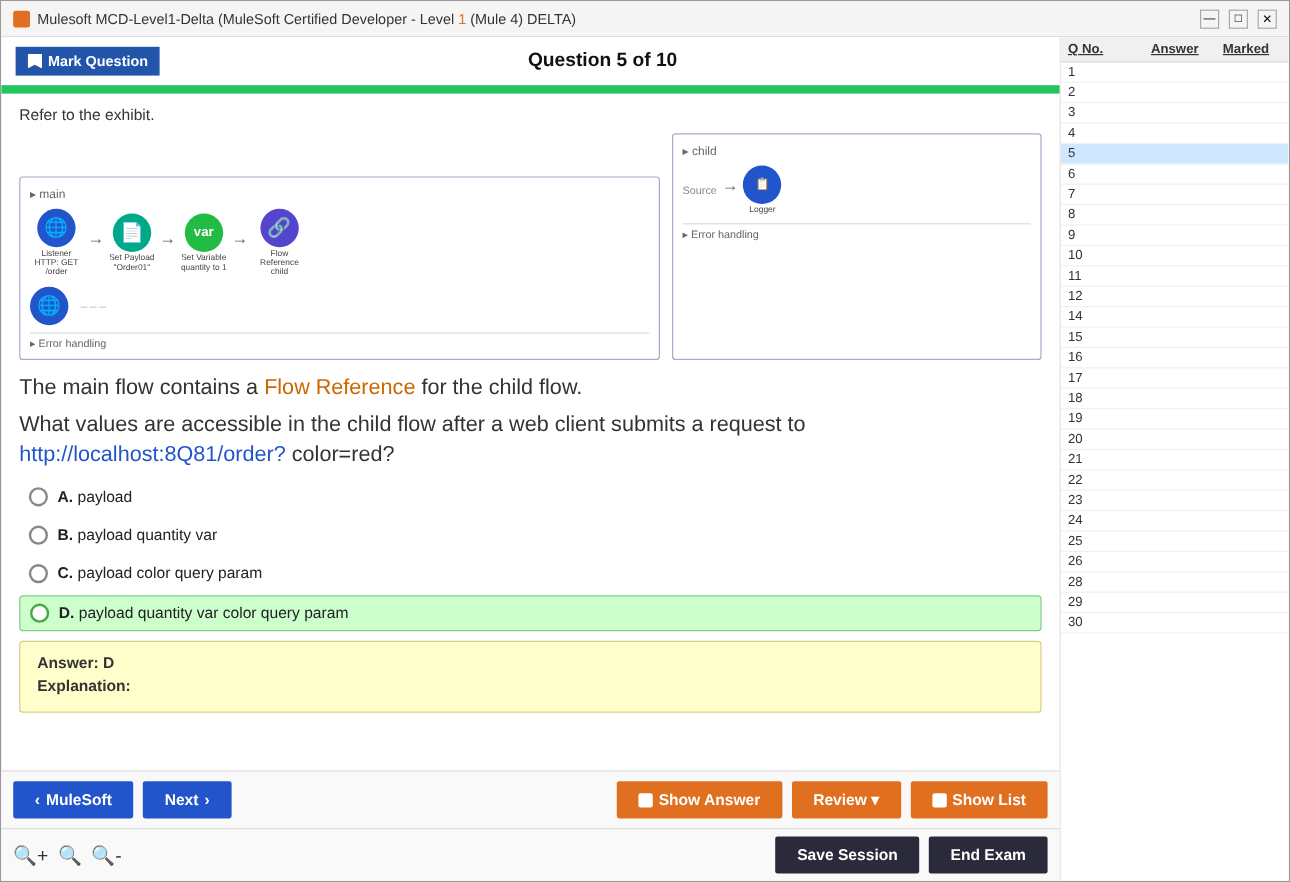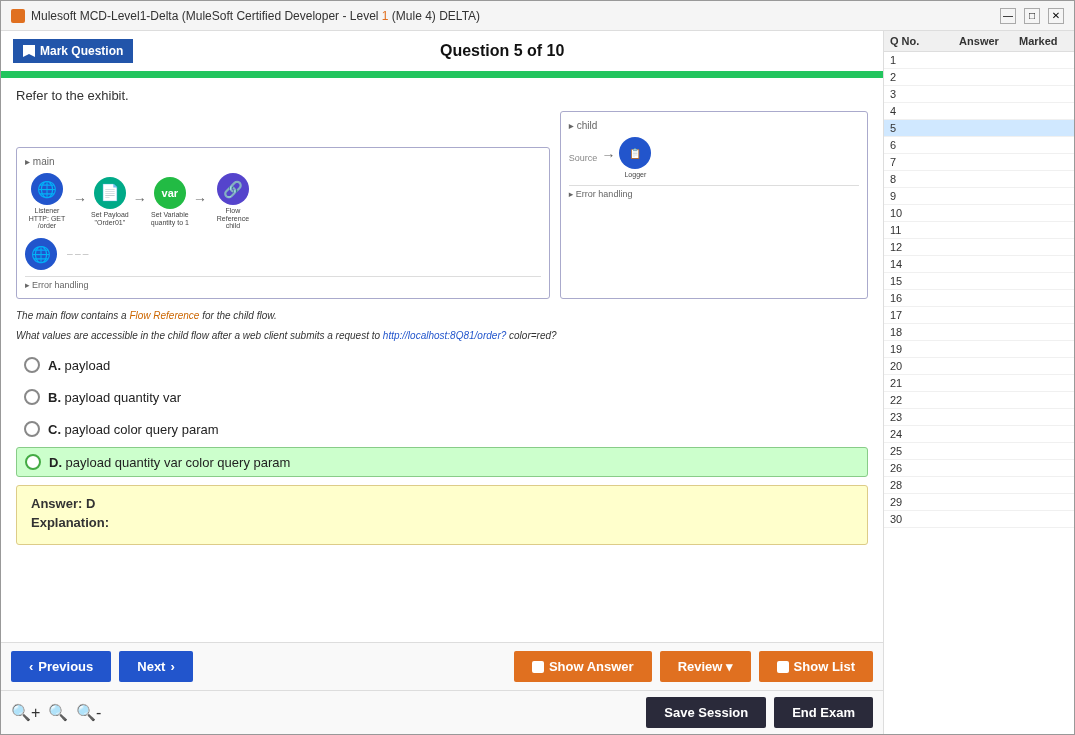--- a/index.html
+++ b/index.html
@@ -41,21 +41,21 @@
     .arrow { font-size: 14px; color: #666; margin-top: -10px; }
     .nc-blue { background: #2255cc; }
     .nc-teal { background: #00aa88; }
     .nc-green { background: #22bb44; }
     .nc-purple { background: #5544cc; }
     .error-handle { font-size: 9px; color: #666; margin-top: 6px; border-top: 1px solid #ddd; padding-top: 3px; }
     .sub-node-row { display: flex; align-items: center; gap: 6px; margin-top: 8px; }
     .source-label { font-size: 9px; color: #888; }
 
     
-    .q-text { font-size: 10px; color: #333; margin-bottom: 6px; line-height: 1.4; font-style: italic; }
+    .q-text { font-size: 18px; color: #333; margin-bottom: 6px; line-height: 1.4; }
     .q-text .highlight { color: #cc6600; }
     .q-text .link { color: #2255cc; }
 
     
     .answers { margin: 8px 0; }
     .answer-option { display: flex; align-items: center; gap: 8px; padding: 6px 8px; margin-bottom: 4px; border-radius: 3px; cursor: pointer; }
     .answer-option.selected-correct { background: #ccffcc; border: 1px solid #88cc88; }
     .answer-option label { font-size: 13px; color: #222; font-weight: normal; }
     .answer-option label b { font-weight: bold; }
     .radio-circle { width: 16px; height: 16px; border-radius: 50%; border: 2px solid #888; flex-shrink: 0; background: #fff; }
@@ -76,21 +76,21 @@
 
     
     .zoom-bar { border-top: 1px solid #ddd; padding: 6px 10px; display: flex; align-items: center; gap: 8px; background: #f9f9f9; }
     .zoom-icon { font-size: 16px; cursor: pointer; color: #333; }
     .zoom-spacer { flex: 1; }
     .btn-save { background: #2a2a3a; color: #fff; border: none; padding: 8px 18px; font-size: 13px; font-weight: bold; cursor: pointer; border-radius: 2px; }
     .btn-end { background: #2a2a3a; color: #fff; border: none; padding: 8px 18px; font-size: 13px; font-weight: bold; cursor: pointer; border-radius: 2px; }
 
     
     .sidebar { width: 190px; display: flex; flex-direction: column; background: #fff; overflow: hidden; }
-    .sidebar-header { display: flex; background: #f0f0f0; border-bottom: 1px solid #ddd; padding: 4px 6px; font-size: 11px; font-weight: bold; color: #333; }
+    .sidebar-header { display: flex; background: #f0f0f0; border-bottom: 1px solid #ddd; padding: 4px 6px; font-size: 11px; font-weight: bold; color: #333; text-decoration: underline; }
     .sidebar-header .col-qno { flex: 1; }
     .sidebar-header .col-ans { flex: 1; text-align: center; }
     .sidebar-header .col-mark { flex: 1; text-align: center; }
     .sidebar-rows { flex: 1; overflow-y: auto; }
     .sidebar-row { display: flex; padding: 2px 6px; font-size: 11px; color: #333; border-bottom: 1px solid #f0f0f0; }
     .sidebar-row .col-qno { flex: 1; }
     .sidebar-row .col-ans { flex: 1; }
     .sidebar-row .col-mark { flex: 1; }
     .sidebar-row.current { background: #d0e8ff; }
 
@@ -210,21 +210,21 @@
         <div class="answer-box">
           <p>Answer: D</p>
           <p>Explanation:</p>
         </div>
 
       </div>
 
       <div class="bottom-toolbar">
         <button class="btn-prev">
           <span>‹</span>
-          <span>Previous</span>
+          <span>MuleSoft</span>
         </button>
         <button class="btn-next">
           <span>Next</span>
           <span>›</span>
         </button>
         <div class="btn-spacer"></div>
         <button class="btn-show-answer">
           <span style="display:inline-block;width:12px;height:12px;background:#fff;border-radius:2px;"></span>
           <span>Show Answer</span>
         </button>

